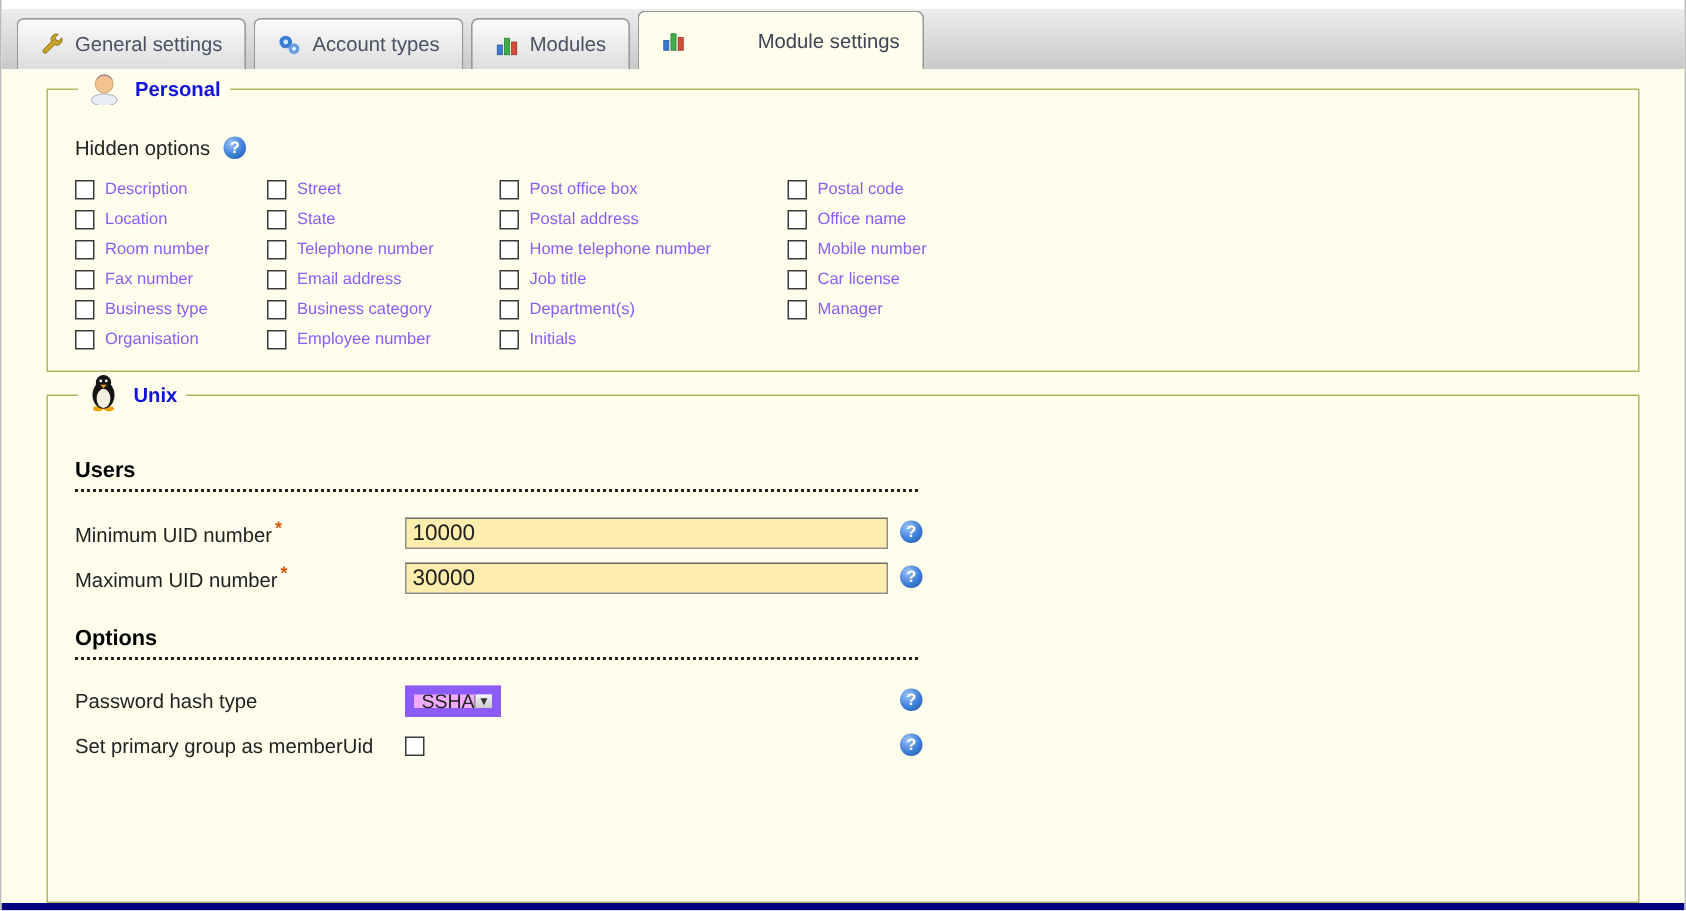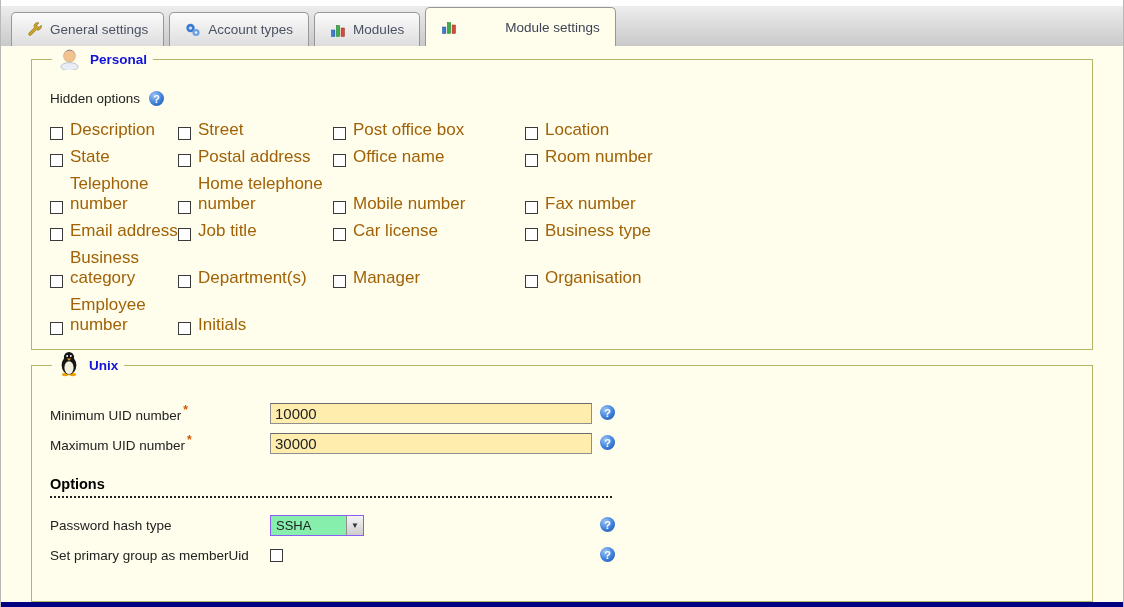--- a/index.html
+++ b/index.html
@@ -22,35 +22,35 @@
 
   fieldset.lam { border:1px solid #b5b566; margin:0; padding:6px 18px 14px 18px; }
   .fs-personal { margin-top:16px; }
   .fs-unix { margin-top:28px; flex:1; border-bottom:none; }
   legend.lam-legend { display:flex; align-items:center; gap:9px; padding:0 6px; margin-left:2px;
                       color:#1212dd; font-weight:bold; font-size:13.5px; }
 
   .hidden-opts { display:flex; align-items:center; gap:9px; margin-top:12px; font-size:13.5px; color:#222; }
 
   .cb-grid { display:grid; grid-template-columns:128px 155px 192px 220px; row-gap:7px; margin-top:14px; }
-  .cb-cell { display:flex; align-items:flex-end; gap:7px; font-size:17px; color:#a16207; cursor:pointer; }
+  .cb-cell { display:flex; align-items:flex-start; gap:7px; font-size:11px; color:#8b5cf6; cursor:pointer; }
   .cb { width:13px; height:13px; background:#ffffff; border:1px solid #3a3a3a; box-sizing:border-box; flex:0 0 13px; }
 
   .section { width:562px; border-bottom:2px dotted #222; padding-bottom:4px; margin-top:22px;
              font-weight:bold; font-size:14.5px; color:#000; }
 
   .frow { display:flex; align-items:center; position:relative; width:614px; margin-top:8px; min-height:22px; }
   .frow.first { margin-top:16px; }
   .flabel { width:220px; font-size:13.5px; color:#222; flex:0 0 220px; }
   .req { color:#d35400; font-weight:bold; font-size:12px; vertical-align:super; margin-left:2px; }
 
   .txt { width:322px; height:21px; background:#ffedad; border:1px solid #8f8f8f; border-top-color:#6b6b6b;
          font-family:"Liberation Sans",sans-serif; font-size:15px; color:#222; padding:1px 4px; box-sizing:border-box; }
 
-  .sel { display:inline-flex; width:94px; height:21px; background:#86efac; border:1px solid #8b5cf6;
+  .sel { display:inline-flex; width:64px; height:21px; background:#f0abfc; border:6px solid #8b5cf6;
          box-sizing:border-box; align-items:stretch; cursor:pointer; }
   .sel-text { flex:1; font-size:13px; color:#222; display:flex; align-items:center; padding-left:5px; }
   .sel-btn { width:16px; background:linear-gradient(#f5f5f5,#cdcdcd); border-left:1px solid #8f8f8f;
              display:flex; align-items:center; justify-content:center; font-size:8px; color:#333; }
 
   .help { width:15px; height:15px; border-radius:50%; flex:0 0 15px;
           background:radial-gradient(circle at 35% 30%, #9cc4f5, #3d7fd9 55%, #1c4f9e);
           color:#fff; font-weight:bold; font-size:11px; display:inline-flex; align-items:center;
           justify-content:center; cursor:pointer; }
   .help-abs { position:absolute; left:550px; top:3px; }
@@ -126,20 +126,24 @@
             <span class="cb"></span>
             <span>Description</span>
           </span>
         <span class="cb-cell">
             <span class="cb"></span>
             <span>Street</span>
           </span>
         <span class="cb-cell">
             <span class="cb"></span>
             <span>Post office box</span>
+          </span>
+        <span class="cb-cell">
+            <span class="cb"></span>
+            <span>Postal code</span>
           </span>
         <span class="cb-cell">
             <span class="cb"></span>
             <span>Location</span>
           </span>
         <span class="cb-cell">
             <span class="cb"></span>
             <span>State</span>
           </span>
         <span class="cb-cell">
@@ -223,20 +227,23 @@
               <circle cx="12" cy="7" r="5.6" fill="#151515"></circle>
               <ellipse cx="12" cy="18.5" rx="5" ry="7" fill="#f3f0df"></ellipse>
               <circle cx="10" cy="5.8" r="1" fill="#ffffff"></circle>
               <circle cx="14" cy="5.8" r="1" fill="#ffffff"></circle>
               <path d="M9.6 8.6 L14.4 8.6 L12 11 Z" fill="#f0a000"></path>
             </svg>
         </span>
         <span>Unix</span>
       </legend>
 
+      <div class="section">
+        <span>Users</span>
+      </div>
 
       <div class="frow first">
         <span class="flabel"><span>Minimum UID number</span><span class="req">*</span></span>
         <input class="txt" type="text" value="10000" style="">
         <span class="help help-abs">?</span>
       </div>
 
       <div class="frow">
         <span class="flabel"><span>Maximum UID number</span><span class="req">*</span></span>
         <input class="txt" type="text" value="30000" style="">

